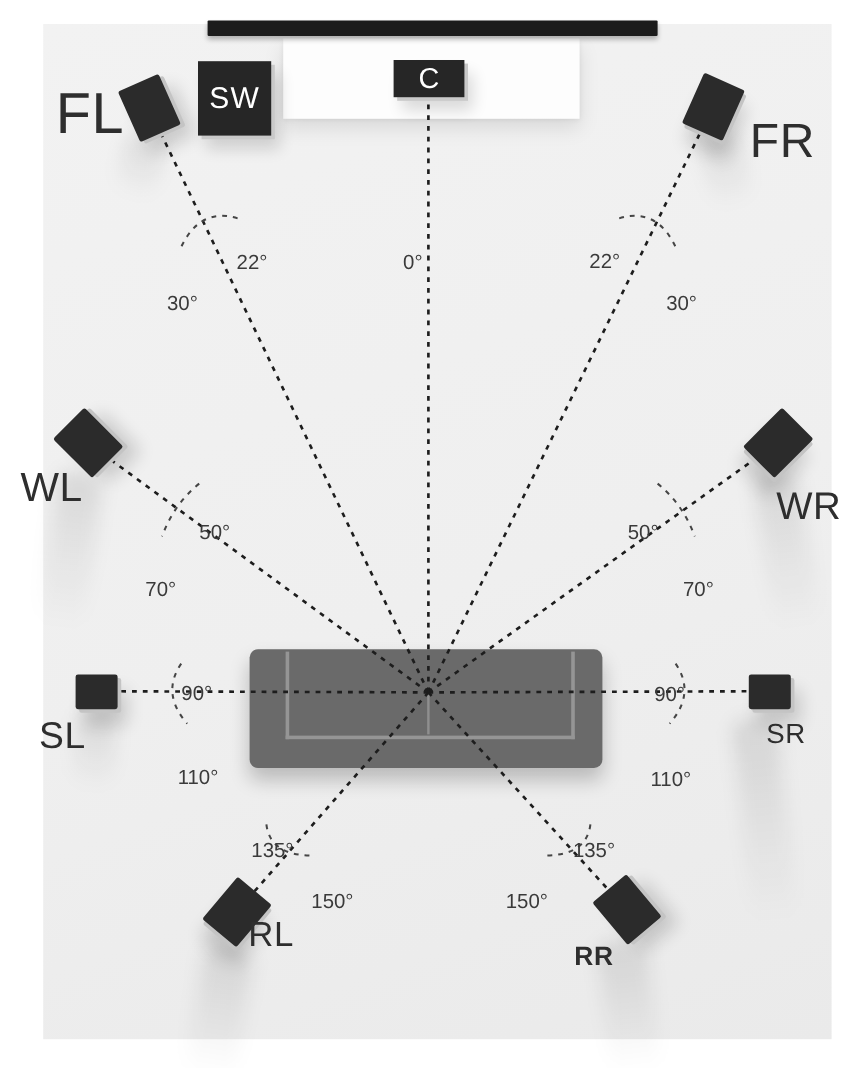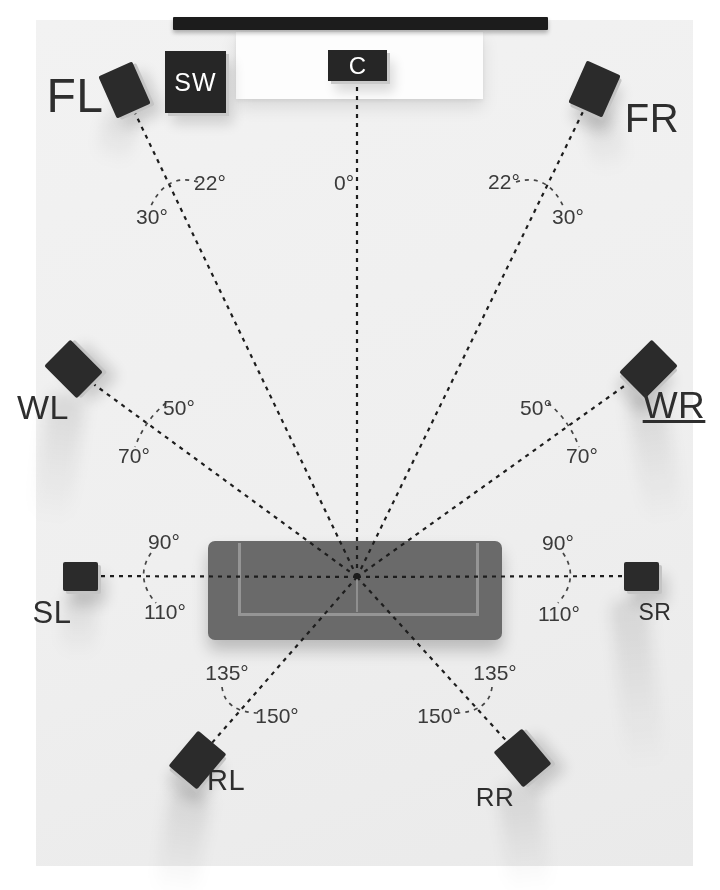--- a/index.html
+++ b/index.html
@@ -34,22 +34,22 @@
   }
   .tv{
     position:absolute;left:173px;top:17px;width:375px;height:13px;
     background:var(--tv,#1c1c1c);z-index:5;border-radius:1px;
     box-shadow:0 3px 4px rgba(0,0,0,0.28);
   }
   #wires{position:absolute;left:0;top:0;width:720px;height:890px;z-index:6;}
   line.wire{stroke:var(--line,#1d1d1d);stroke-width:2.2;stroke-dasharray:4 5;}
   path.arc{stroke:var(--arc,#454545);stroke-width:1.7;stroke-dasharray:4 5;fill:none;}
   .angle{
-    position:absolute;z-index:7;color:var(--angle_text,#3a3a3a);font-size:21px;
-    transform:translate(-50%,-50%);white-space:nowrap;
+    position:absolute;z-index:7;color:var(--angle_text,#3a3a3a);font-size:17px;
+    transform:translate(-50%,-50%);white-space:nowrap;margin-top:36px;
   }
   .spk{
     position:absolute;z-index:8;background:var(--speaker,#2b2b2b);border-radius:2px;
     box-shadow:3px 3px 0 #c4c4c4,8px 13px 14px rgba(0,0,0,0.16);
   }
   .spk-label{
     position:absolute;z-index:9;color:var(--label,#2e2e2e);
     transform:translate(-50%,-50%);letter-spacing:0.5px;white-space:nowrap;
   }
   .box{
@@ -125,29 +125,29 @@
       <div class="angle" style="left: 439px; top: 716px;">150°</div>
     </div>
   <div id="speakers">
       <div class="spk" style="left: 105.5px; top: 67px; width: 37px; height: 46px; transform: rotate(-24deg);"></div>
       <div class="spk-label" style="left: 75px; top: 95px; font-size: 48px;">FL</div>
       <div class="spk" style="left: 575.5px; top: 66px; width: 37px; height: 46px; transform: rotate(24deg);"></div>
       <div class="spk-label" style="left: 652px; top: 94px; font-size: 40px; margin-top: 24px;">FR</div>
       <div class="spk" style="left: 54.5px; top: 346px; width: 37px; height: 46px; transform: rotate(-45deg);"></div>
       <div class="spk-label" style="left: 43px; top: 407px; font-size: 34px;">WL</div>
       <div class="spk" style="left: 629.5px; top: 346px; width: 37px; height: 46px; transform: rotate(45deg);"></div>
-      <div class="spk-label" style="left: 674px; top: 406px; font-size: 37px; text-decoration: underline;">WR</div>
+      <div class="spk-label" style="left: 674px; top: 422px; font-size: 32px;">WR</div>
       <div class="spk" style="left: 62.5px; top: 561.5px; width: 35px; height: 29px; transform: rotate(0deg);"></div>
       <div class="spk-label" style="left: 52px; top: 613px; font-size: 31px;">SL</div>
       <div class="spk" style="left: 623.5px; top: 561.5px; width: 35px; height: 29px; transform: rotate(0deg);"></div>
       <div class="spk-label" style="left: 655px; top: 612px; font-size: 23px;">SR</div>
       <div class="spk" style="left: 178.5px; top: 737px; width: 37px; height: 46px; transform: rotate(40deg);"></div>
       <div class="spk-label" style="left: 226px; top: 780px; font-size: 29px;">RL</div>
       <div class="spk" style="left: 503.5px; top: 735px; width: 37px; height: 46px; transform: rotate(-40deg);"></div>
-      <div class="spk-label" style="left: 495px; top: 797px; font-size: 26px;">RR</div>
+      <div class="spk-label" style="left: 495px; top: 797px; font-size: 22px; font-weight: bold;">RR</div>
     </div>
 
   <div class="box" id="sw">
     <span>SW</span>
   </div>
   <div class="box" id="cbox">
     <span>C</span>
   </div>
 </div>
 

